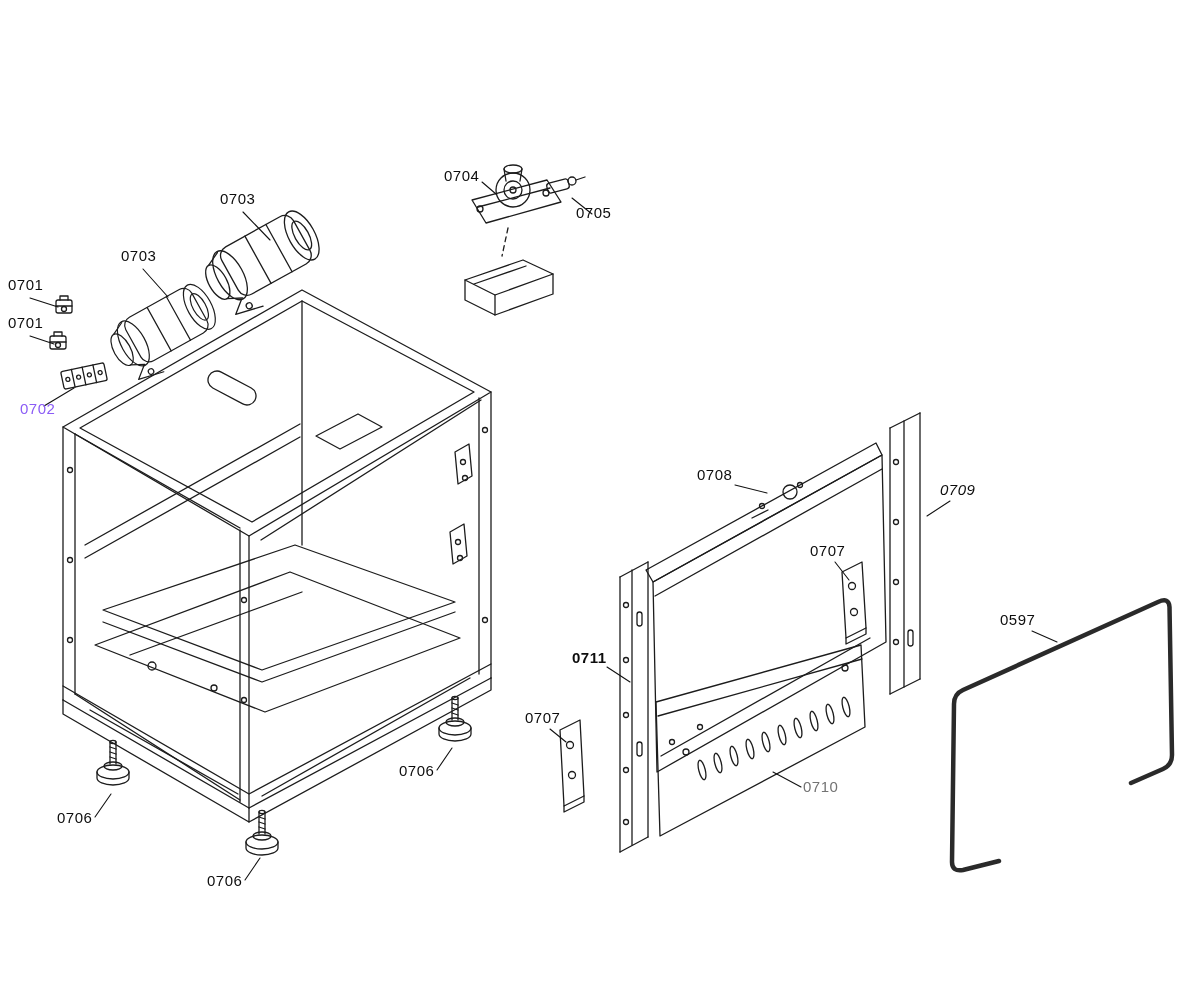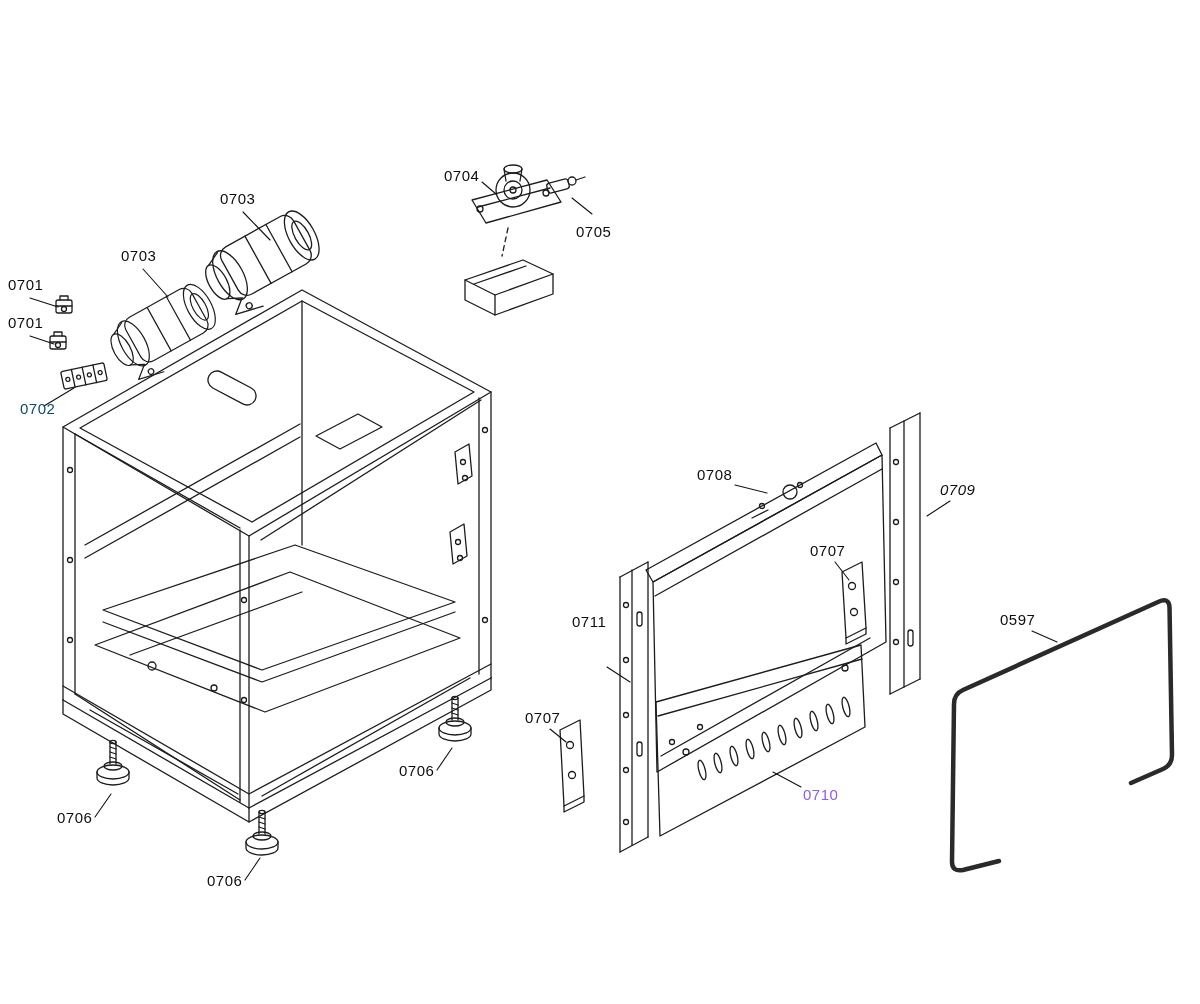--- a/index.html
+++ b/index.html
@@ -298,30 +298,30 @@
           <line x1="801" y1="787" x2="773" y2="772"></line>
           <line x1="607" y1="667" x2="630" y2="682"></line>
           <line x1="1032" y1="631" x2="1057" y2="642"></line>
         </g>
     </g>
   </svg>
 
   <div class="labels-layer">
       <div class="part-label" style="left: 8px; top: 276px; color: rgb(13, 13, 13);">0701</div>
       <div class="part-label" style="left: 8px; top: 314px; color: rgb(13, 13, 13);">0701</div>
-      <div class="part-label" style="left: 20px; top: 400px; color: #0c4a6e;">0702</div>
+      <div class="part-label" style="left: 20px; top: 400px; color: #8b5cf6;">0702</div>
       <div class="part-label" style="left: 220px; top: 190px; color: rgb(13, 13, 13);">0703</div>
       <div class="part-label" style="left: 121px; top: 247px; color: rgb(13, 13, 13);">0703</div>
       <div class="part-label" style="left: 444px; top: 167px; color: rgb(13, 13, 13);">0704</div>
-      <div class="part-label" style="left: 576px; top: 223px; color: rgb(13, 13, 13);">0705</div>
+      <div class="part-label" style="left: 576px; top: 204px; color: rgb(13, 13, 13);">0705</div>
       <div class="part-label" style="left: 399px; top: 762px; color: rgb(13, 13, 13);">0706</div>
       <div class="part-label" style="left: 57px; top: 809px; color: rgb(13, 13, 13);">0706</div>
       <div class="part-label" style="left: 207px; top: 872px; color: rgb(13, 13, 13);">0706</div>
       <div class="part-label" style="left: 810px; top: 542px; color: rgb(13, 13, 13);">0707</div>
       <div class="part-label" style="left: 525px; top: 709px; color: rgb(13, 13, 13);">0707</div>
       <div class="part-label" style="left: 697px; top: 466px; color: rgb(13, 13, 13);">0708</div>
       <div class="part-label" style="left: 940px; top: 481px; color: rgb(13, 13, 13); font-style: italic;">0709</div>
-      <div class="part-label" style="left: 803px; top: 778px; color: #8b5cf6; margin-top: 8px;">0710</div>
-      <div class="part-label" style="left: 572px; top: 613px; color: rgb(13, 13, 13);">0711</div>
+      <div class="part-label" style="left: 803px; top: 778px; color: #737373;">0710</div>
+      <div class="part-label" style="left: 572px; top: 649px; color: rgb(13, 13, 13); font-weight: bold;">0711</div>
       <div class="part-label" style="left: 1000px; top: 611px; color: rgb(13, 13, 13);">0597</div>
     </div>
 
 </div>
 
 </body></html>

